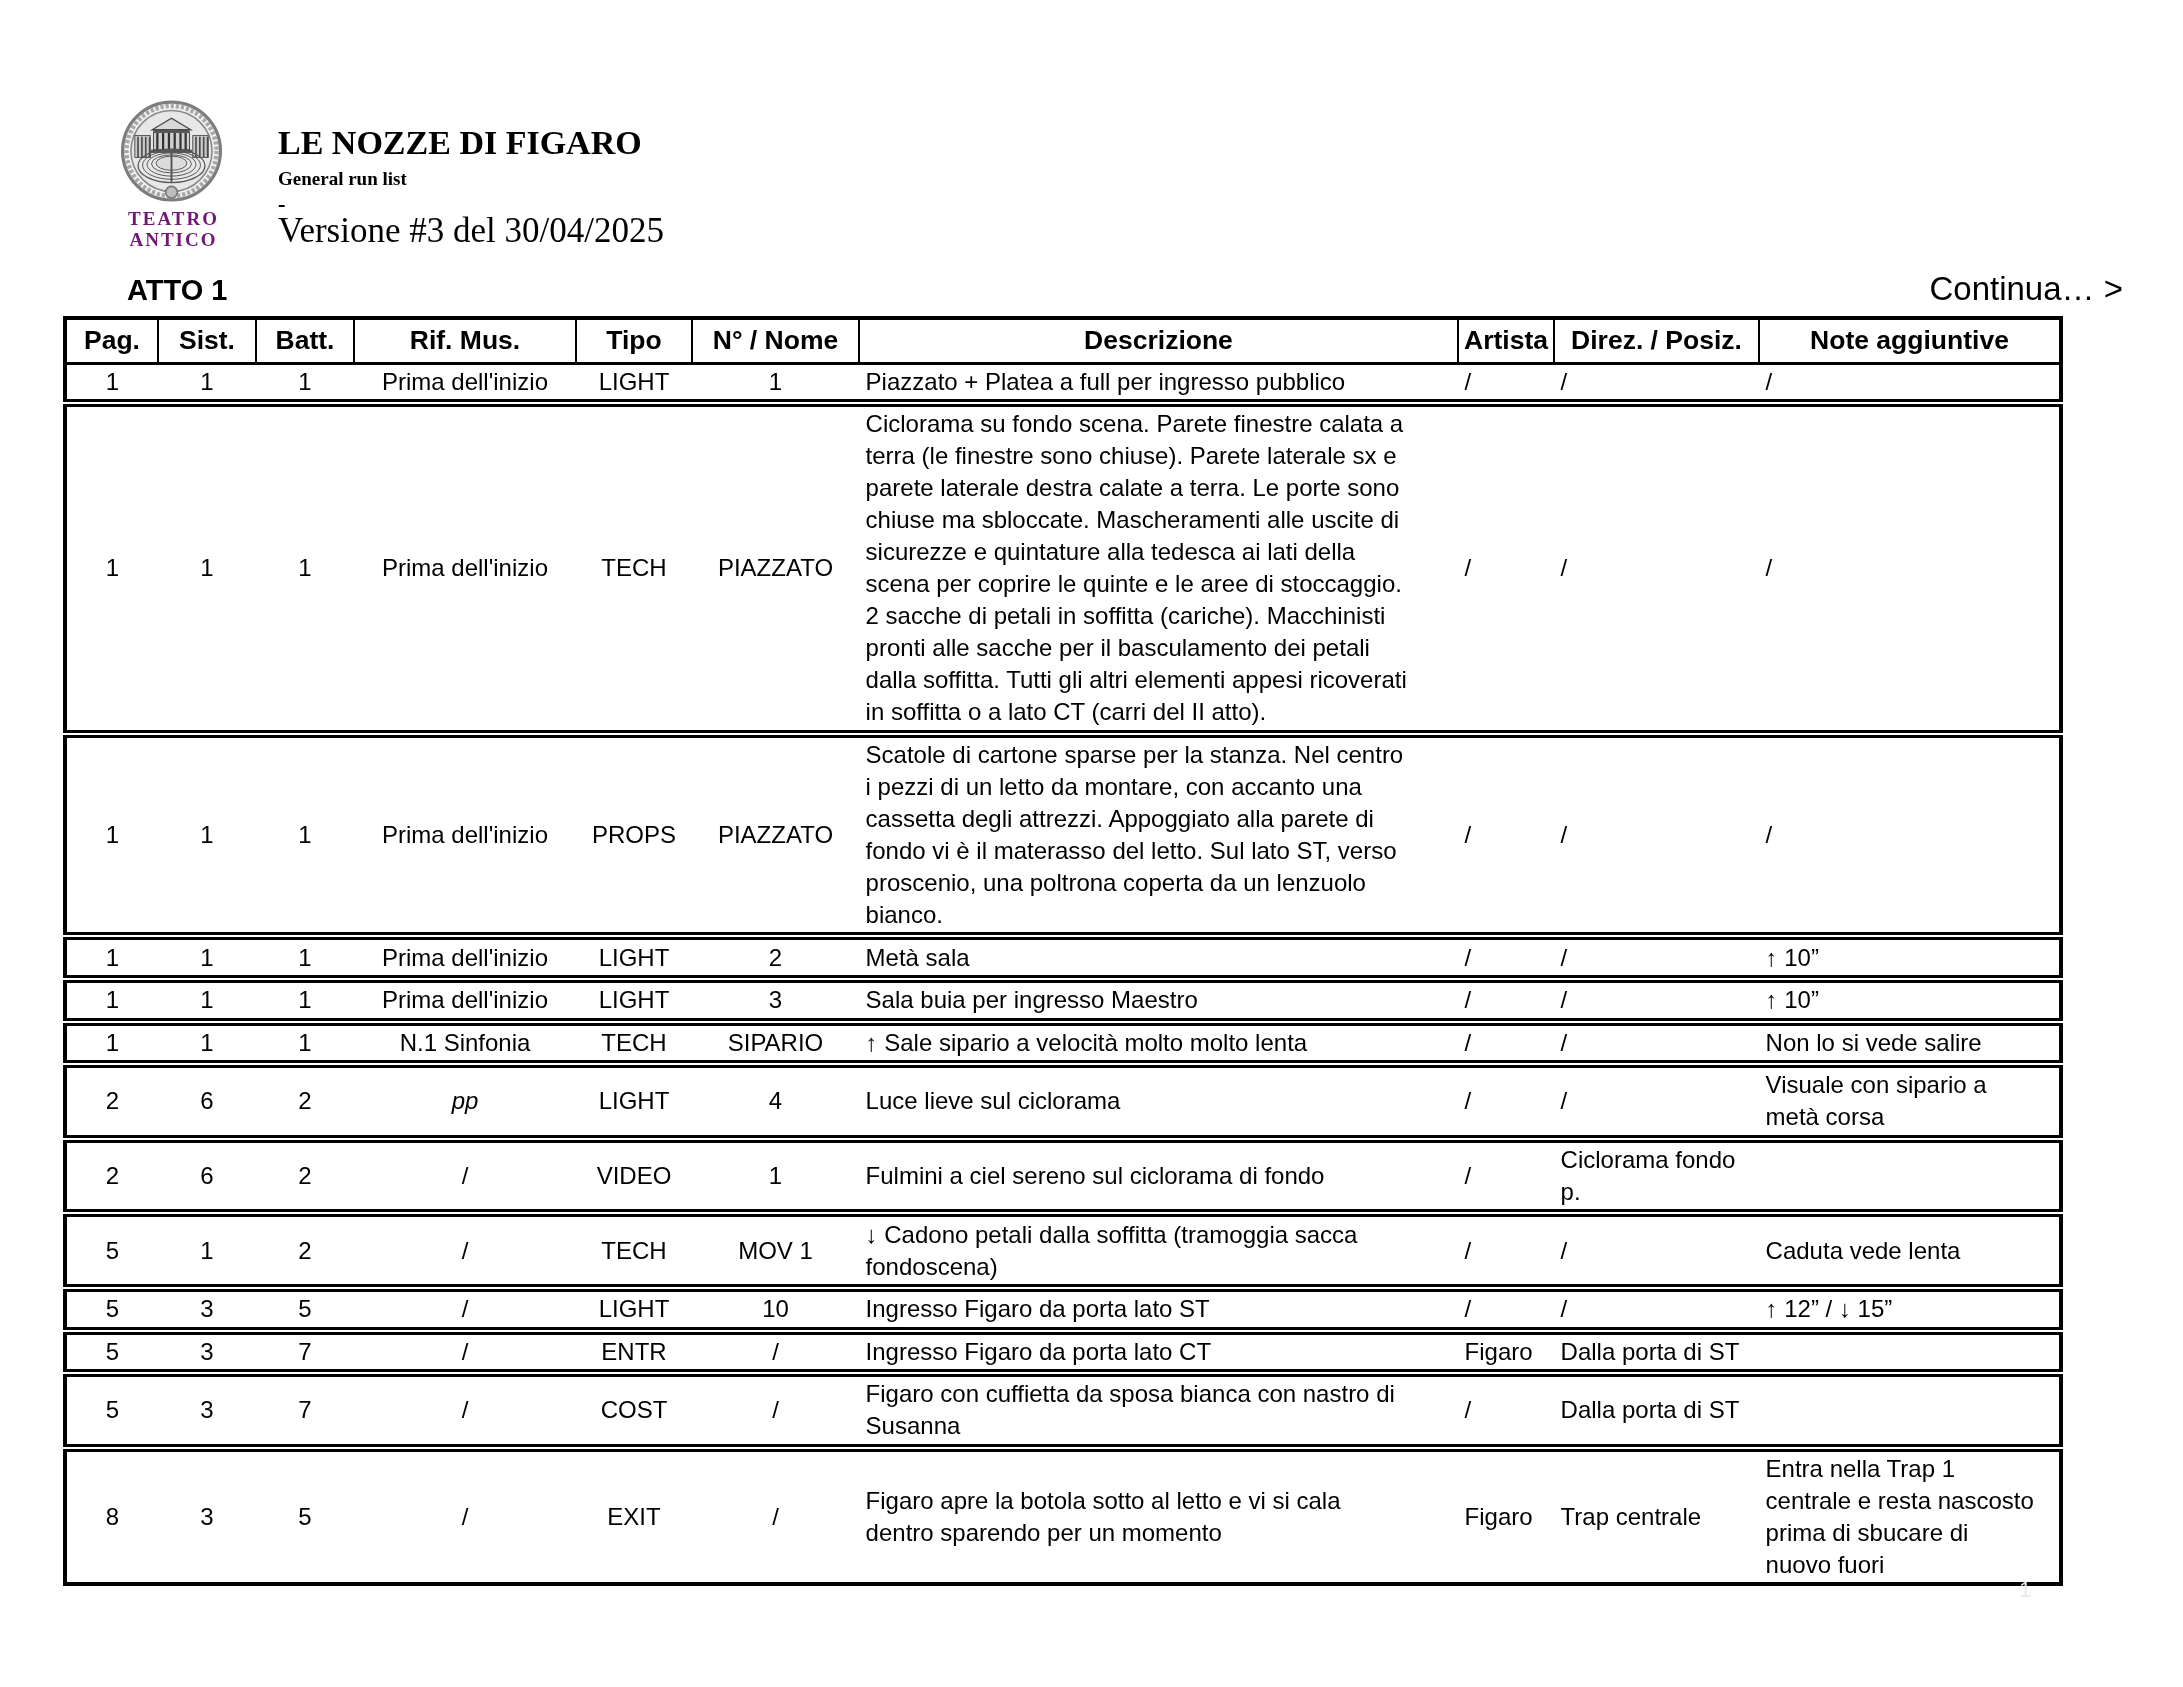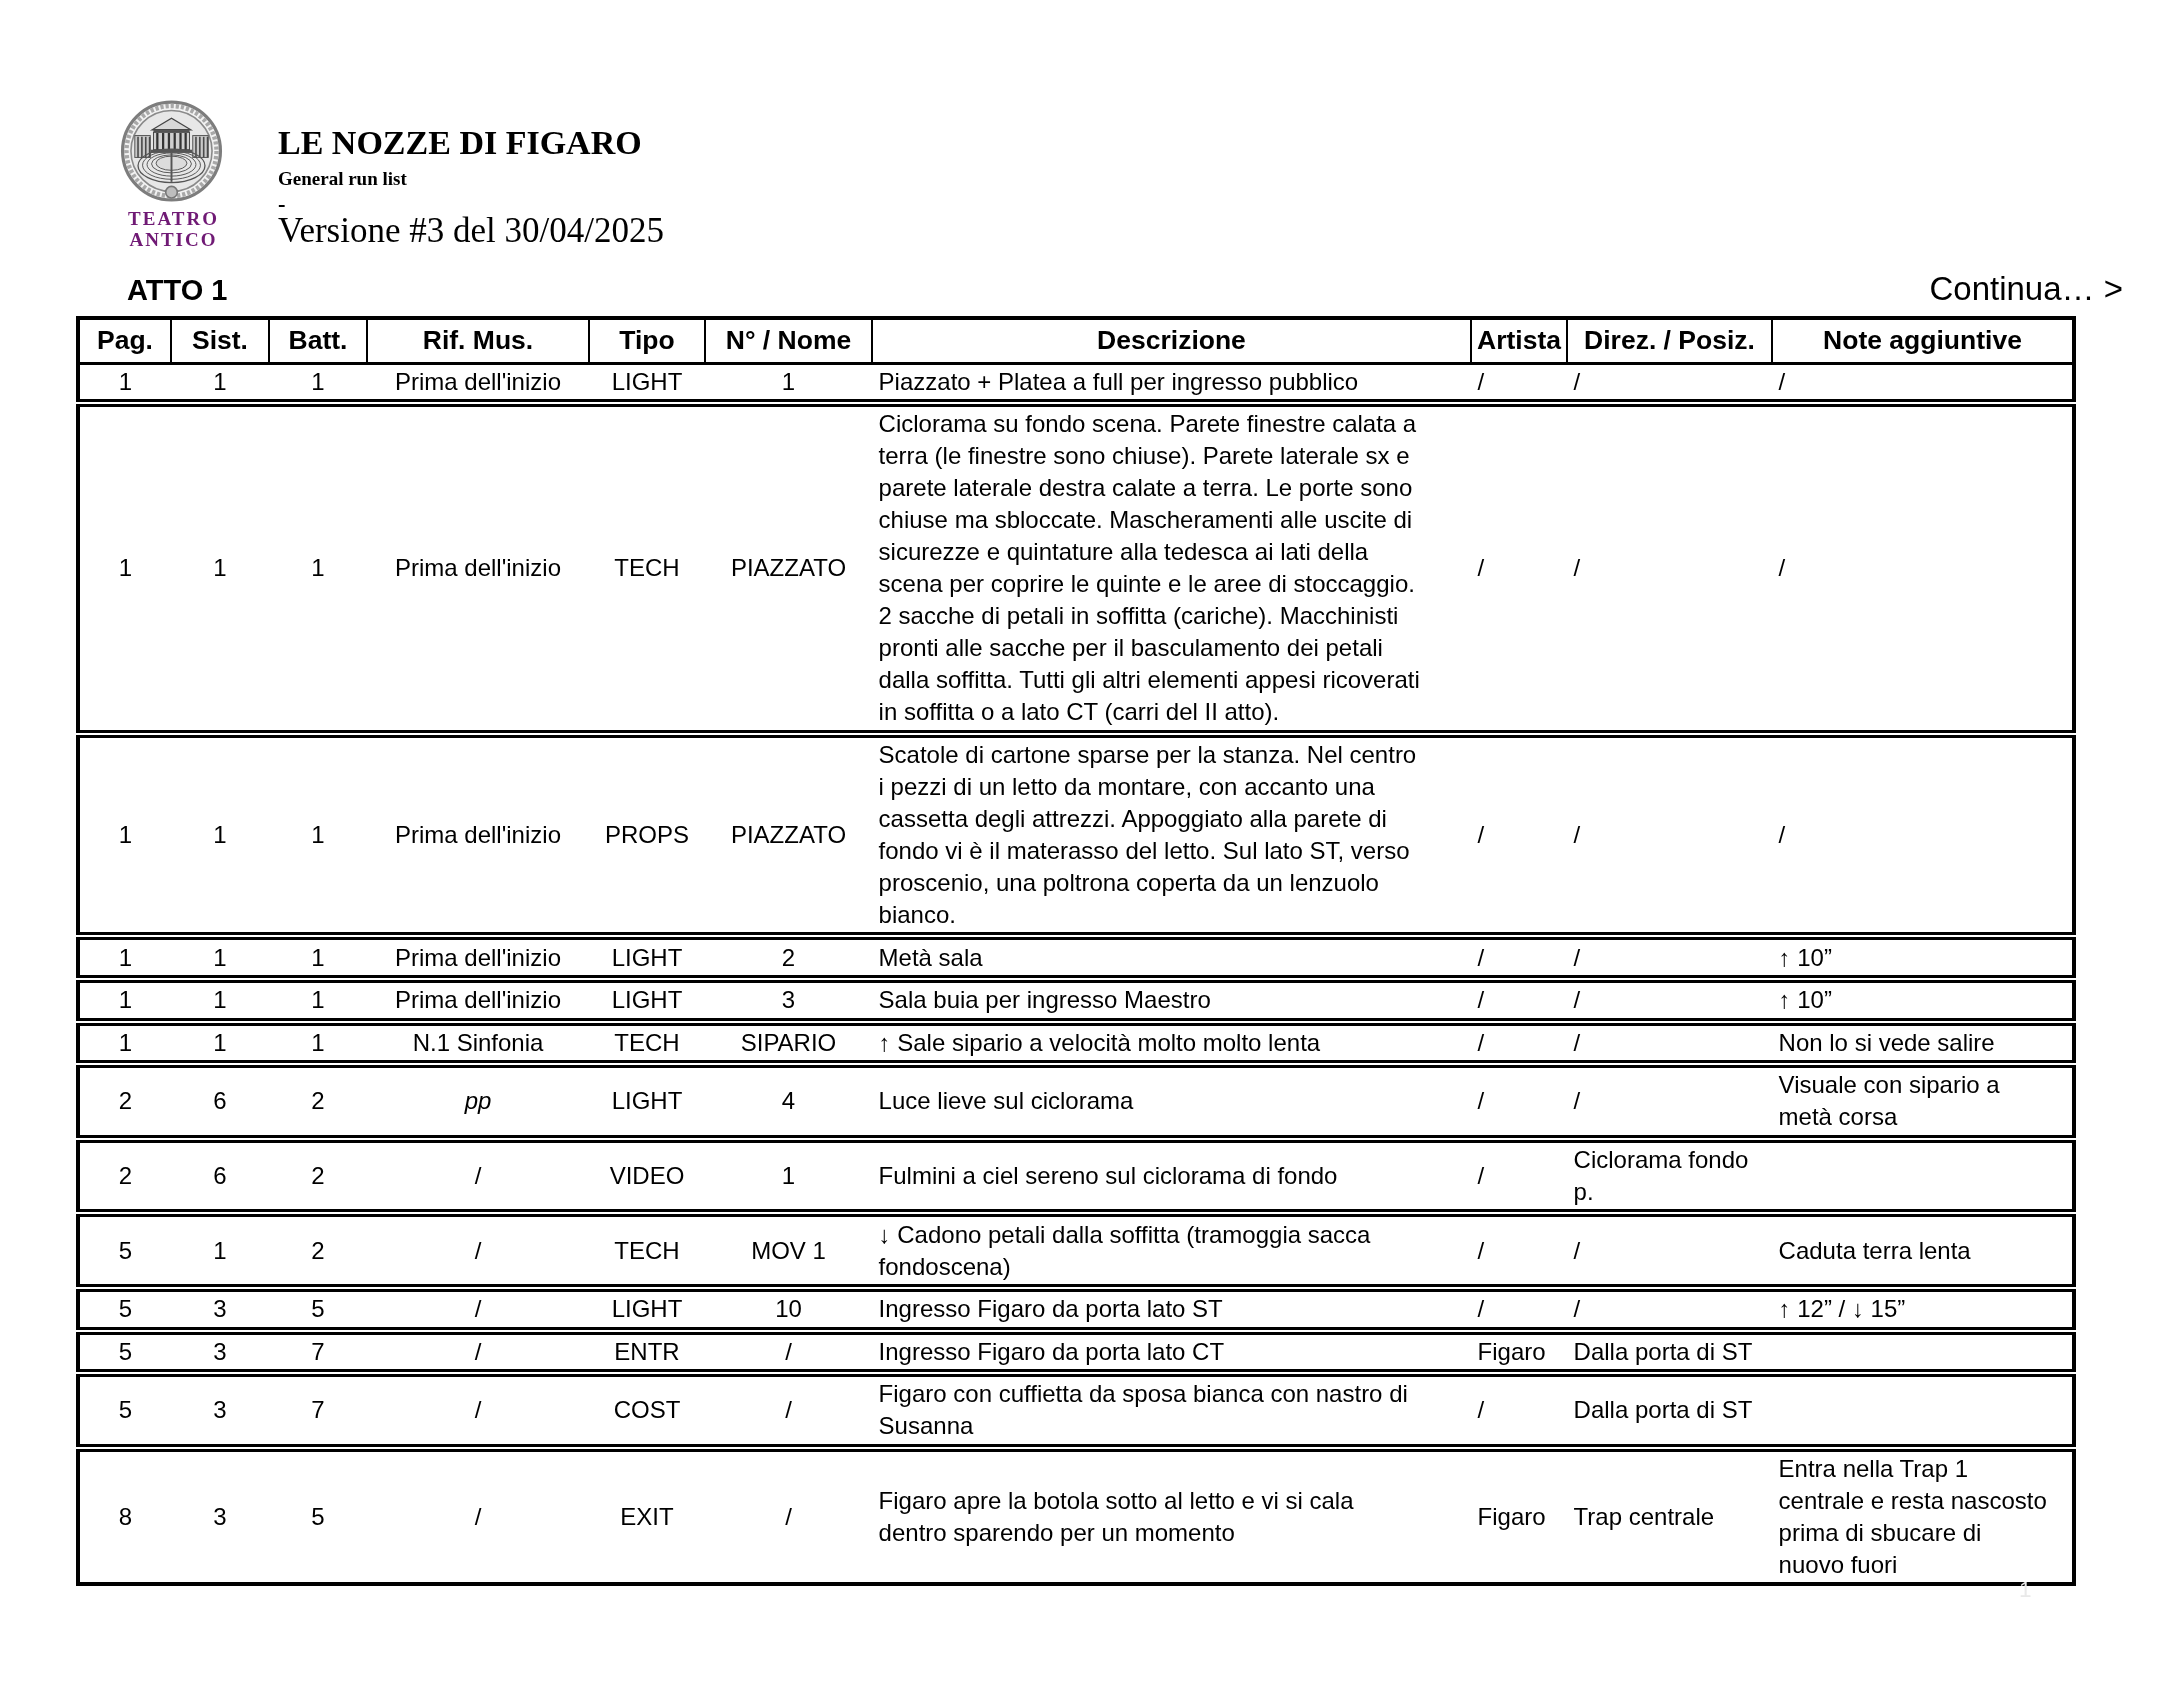--- a/index.html
+++ b/index.html
@@ -19,21 +19,21 @@
   .doc-dash{font-size:22.5px;font-weight:bold;line-height:18.5px;}
   .doc-version{font-size:35px;line-height:32px;}
 
   
   .act-row{position:absolute;left:81px;top:270px;width:1996px;display:flex;
        justify-content:space-between;align-items:baseline;margin-left:46px;}
   .act-label{font-size:29px;font-weight:bold;}
   .continua{font-size:33px;}
 
   
-  table.runlist{position:absolute;left:76px;top:316px;width:1996px;
+  table.runlist{position:absolute;left:63px;top:316px;width:1996px;
        border-collapse:collapse;table-layout:fixed;border:4px solid #000;}
   table.runlist th{font-size:26.5px;font-weight:bold;text-align:center;padding:5.3px 2.6px;
        border-bottom:3.3px solid #000;white-space:nowrap;}
   table.runlist th + th{border-left:2.6px solid #000;}
   table.runlist td{font-size:24px;line-height:32px;vertical-align:middle;
        padding:1.3px 6.6px;border-bottom:8px double #000;white-space:pre-line;}
   table.runlist tr:last-child td{border-bottom:0;}
   td.c{text-align:center;padding:1.3px 2.6px;}
   td.l{text-align:left;padding-left:8px;padding-right:5.3px;}
   td.italic{font-style:italic;}
@@ -257,21 +257,21 @@
     <td class="c">5</td>
     <td class="c">1</td>
     <td class="c">2</td>
     <td class="c">/</td>
     <td class="c">TECH</td>
     <td class="c">MOV 1</td>
     <td class="l">↓ Cadono petali dalla soffitta (tramoggia sacca
 fondoscena)</td>
     <td class="l">/</td>
     <td class="l">/</td>
-    <td class="l">Caduta terra lenta</td>
+    <td class="l">Caduta vede lenta</td>
   </tr>
 
   <tr>
     <td class="c">5</td>
     <td class="c">3</td>
     <td class="c">5</td>
     <td class="c">/</td>
     <td class="c">LIGHT</td>
     <td class="c">10</td>
     <td class="l">Ingresso Figaro da porta lato ST</td>

